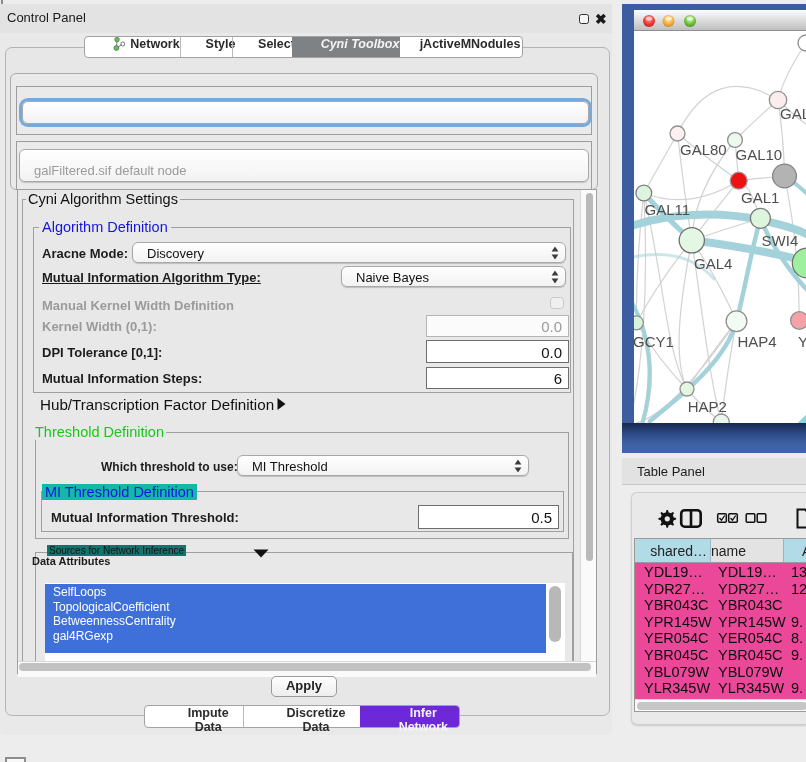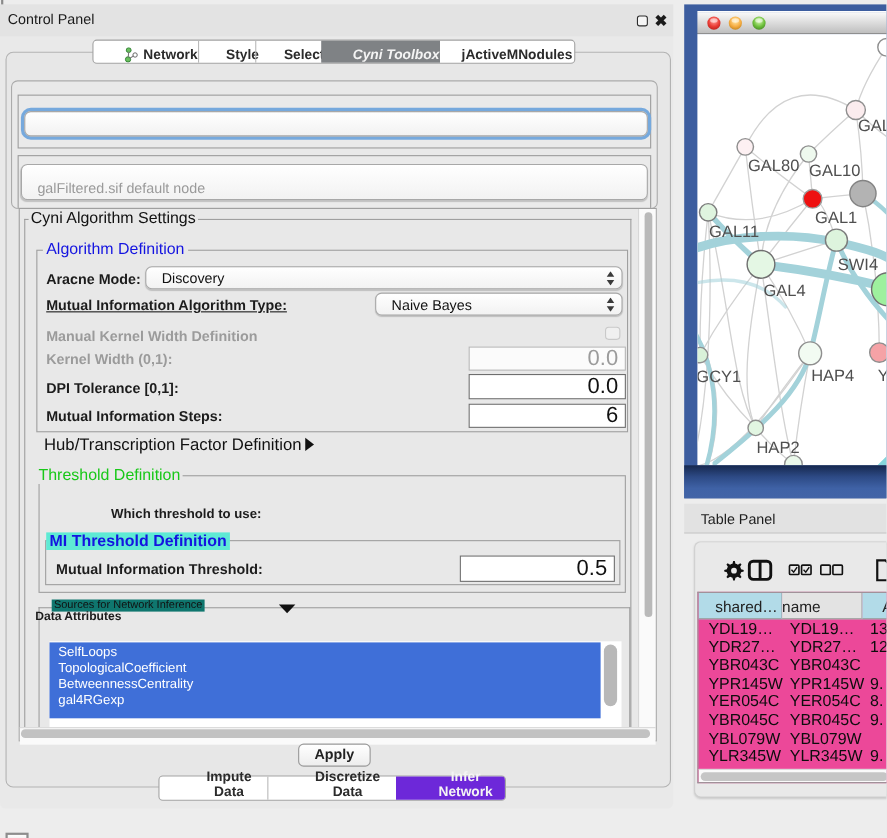--- a/index.html
+++ b/index.html
@@ -5,26 +5,26 @@
   * { margin:0; padding:0; box-sizing:border-box; }
   html,body { width:806px; height:762px; background:#ededed; font-family:"Liberation Sans",sans-serif; overflow:hidden; }
   .abs { position:absolute; }
   body { position:relative; }
   .lbl { font-size:13px; font-weight:bold; color:#1c1c1c; white-space:nowrap; }
   .dlbl { font-size:13px; font-weight:bold; color:#9b9b9b; white-space:nowrap; }
   .combo { background:linear-gradient(#ffffff,#f2f2f2); border:1px solid #a8a8a8; border-radius:6px;
            box-shadow:0 1px 1px rgba(0,0,0,0.18); font-size:12.5px; color:#111; }
   .combo .ctext { position:absolute; left:14px; top:50%; transform:translateY(-50%); white-space:nowrap; font-size:13px; }
   .spin { position:absolute; right:6px; top:50%; transform:translateY(-50%); width:8px; height:13px; }
-  .fld { background:#fff; border:1.2px solid #6e6e6e; font-size:20px; color:#111; text-align:right; }
+  .fld { background:#fff; border:1.2px solid #6e6e6e; font-size:15px; color:#111; text-align:right; }
   .fld span { position:absolute; right:6px; top:50%; transform:translateY(-50%); }
   .gfld { background:#fbfbfb; border:1px solid #b5b5b5; color:#9b9b9b; }
   .seg { background:#fff; border:1px solid #a3a3a3; border-radius:4px; display:flex; align-items:center; }
   .seg .it { font-size:12.5px; font-weight:bold; color:#2b2b2b; text-align:center; height:100%;
-             display:flex; align-items:flex-end; justify-content:center;padding-left:28px; }
+             display:flex; align-items:flex-start; justify-content:center;padding-left:28px; }
   .seg .sep { width:1px; height:100%; background:#b9b9b9; }
   .seg .sel { background:#7f8285; color:#f4f4f4; }
 </style>
 </head>
 <body>
 
 <div class="abs" id="cpwin" style="left:0; top:4px; width:612px; height:731px; background:#e9e9e9; border-radius:0 0 5px 5px;">
 
   <div class="abs" style="left:0; top:0; width:612px; height:29px; background:#e3e3e3;"></div>
   <div class="abs" style="left:7px; top:6px; font-size:13px; color:#1a1a1a;">Control Panel</div>
@@ -112,23 +112,30 @@
 
       <div class="abs" style="left:22px; top:206px; font-size:15.2px; color:#111;">Hub/Transcription Factor Definition</div>
       <svg class="abs" style="left:258px; top:207px;" width="11" height="14" viewBox="0 0 11 14">
           <path d="M1.5 1 L9.5 7 L1.5 13 Z" fill="#111"></path>
         </svg>
 
       <div class="abs" style="left:17px; top:242px; width:534px; height:107px; border:1px solid #9f9f9f;"></div>
       <div class="abs" style="left:15px; top:234px; background:#e8e8e8; padding:0 2px; font-size:14.5px; color:#18c818;">Threshold Definition</div>
 
       <div class="abs lbl" style="left:83px; top:270px; font-size:12px;">Which threshold to use:</div>
+      <div class="abs combo" style="left:219px; top:265px; width:292px; height:21px;">
+          <span class="ctext">MI Threshold</span>
+        <svg class="spin" viewBox="0 0 8 13">
+            <path d="M4 0 L7.4 5 H0.6 Z" fill="#3a3a3a"></path>
+            <path d="M4 13 L7.4 8 H0.6 Z" fill="#3a3a3a"></path>
+          </svg>
+        </div>
 
       <div class="abs" style="left:23px; top:300.5px; width:523px; height:41px; border:1px solid #9f9f9f;"></div>
-      <div class="abs" style="left:24px; top:294px; background:#5eead4; padding:0 3px; font-size:14.5px; color:#1414e0;font-weight:bold;">MI Threshold Definition</div>
+      <div class="abs" style="left:24px; top:294px; background:#14b8a6; padding:0 3px; font-size:14.5px; color:#1414e0;">MI Threshold Definition</div>
 
       <div class="abs lbl" style="left:33px; top:320px;">Mutual Information Threshold:</div>
       <div class="abs fld" style="left:400px; top:315px; width:141px; height:24px;">
           <span>0.5</span>
         </div>
 
       <div class="abs" style="left:17px; top:362px; width:538px; height:109px; border:1px solid #9f9f9f; border-bottom:none;"></div>
       <div class="abs" style="left:29px; top:355px; background:#0f766e; padding:0 2px; font-size:10px; color:#111;">Sources for Network Inference</div>
       <svg class="abs" style="left:235px; top:359px;" width="16" height="9" viewBox="0 0 16 9">
           <path d="M0.5 0.5 L15.5 0.5 L8 8.5 Z" fill="#111"></path>

